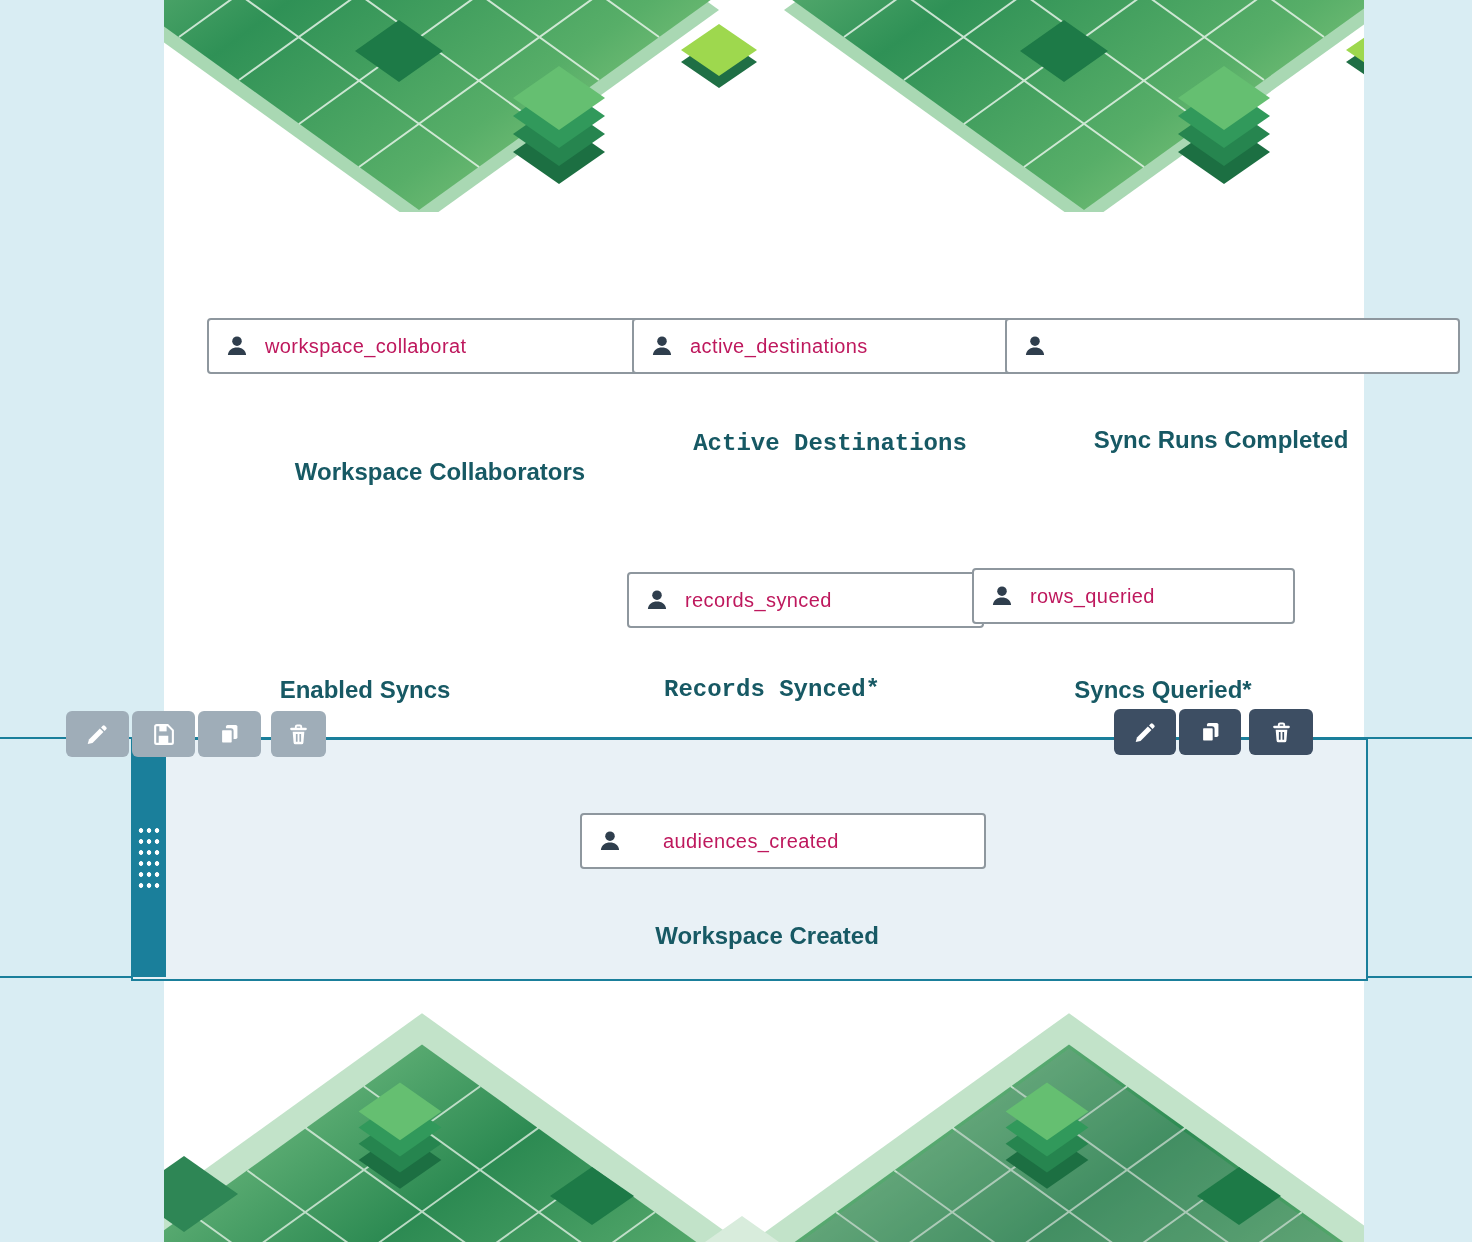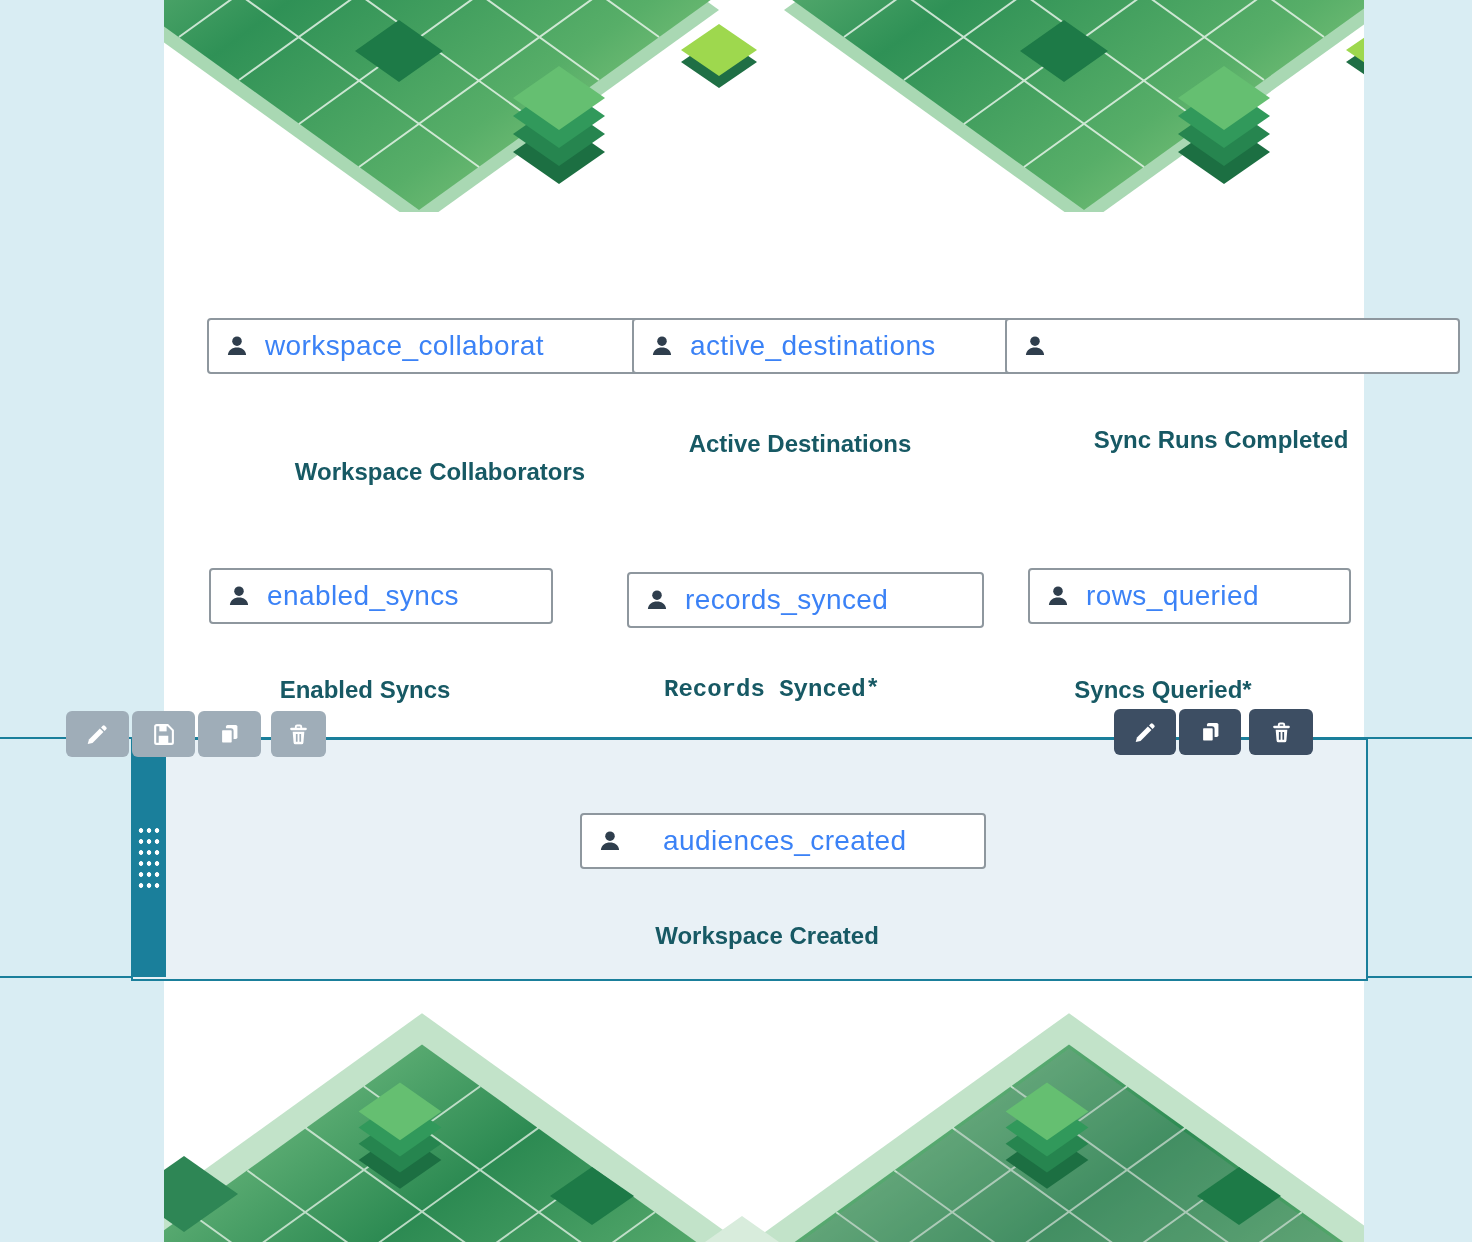--- a/index.html
+++ b/index.html
@@ -6,21 +6,21 @@
   body{font-family:"Liberation Sans",sans-serif;background:#d9edf3;}
   .stage{position:relative;width:1472px;height:1242px;background:#d9edf3;overflow:hidden;}
   .canvas{position:absolute;left:164px;top:0;width:1200px;height:1242px;background:#ffffff;}
   .illo{position:absolute;left:0;display:block;}
   .illo-top{top:0;}
   .illo-bottom{bottom:0;}
 
   .chip{position:absolute;height:52px;display:flex;align-items:center;gap:15px;padding:0 15px;
         background:#ffffff;border:2px solid #8e979e;border-radius:4px;color:#37464f;
         overflow:hidden;cursor:pointer;}
-  .chip-text{font-size:28px;white-space:nowrap;letter-spacing:0.4px;color:#3b82f6;}
+  .chip-text{font-size:20px;white-space:nowrap;letter-spacing:0.4px;color:#be185d;}
   .person-icon{width:26px;height:26px;color:#2f3e4d;flex:0 0 auto;}
 
   .metric-label{position:absolute;transform:translateX(-50%);font-size:24px;font-weight:bold;
         color:#175964;white-space:nowrap;}
 
   .sel-line{position:absolute;left:0;width:1472px;height:2px;background:#1a7f9b;}
   .selected-row{position:absolute;left:131px;top:738px;width:1233px;height:239px;
         background:#e9f1f6;border:2px solid #1a7f9b;}
   .drag-handle{position:absolute;left:-2px;top:-2px;width:35px;height:239px;background:#1a7f9b;
         display:flex;align-items:center;justify-content:center;cursor:grab;}
@@ -144,36 +144,30 @@
         </svg>
       <span class="chip-text">active_destinations</span>
     </div>
     <div class="chip" style="left:841px;top:318px;width:421px;">
       <svg class="person-icon">
           <use href="#i-person"></use>
         </svg>
     </div>
 
     <div class="metric-label" style="left:276px;top:426px;margin-top:32px;">Workspace Collaborators</div>
-    <div class="metric-label" style="left:636px;top:430px;">Active Destinations</div>
+    <div class="metric-label" style="left:666px;top:430px;font-family:Liberation Mono, monospace;">Active Destinations</div>
     <div class="metric-label" style="left:1057px;top:426px;">Sync Runs Completed</div>
 
-    <div class="chip" style="left:45px;top:568px;width:310px;">
-      <svg class="person-icon">
-          <use href="#i-person"></use>
-        </svg>
-      <span class="chip-text">enabled_syncs</span>
-    </div>
     <div class="chip" style="left:443px;top:572px;width:323px;margin-left:20px;">
       <svg class="person-icon">
           <use href="#i-person"></use>
         </svg>
       <span class="chip-text">records_synced</span>
     </div>
-    <div class="chip" style="left:864px;top:568px;width:289px;">
+    <div class="chip" style="left:808px;top:568px;width:289px;">
       <svg class="person-icon">
           <use href="#i-person"></use>
         </svg>
       <span class="chip-text">rows_queried</span>
     </div>
 
     <div class="metric-label" style="left:201px;top:676px;">Enabled Syncs</div>
     <div class="metric-label" style="left:608px;top:676px;font-family:Liberation Mono, monospace;">Records Synced*</div>
     <div class="metric-label" style="left:999px;top:676px;">Syncs Queried*</div>
   </div>

